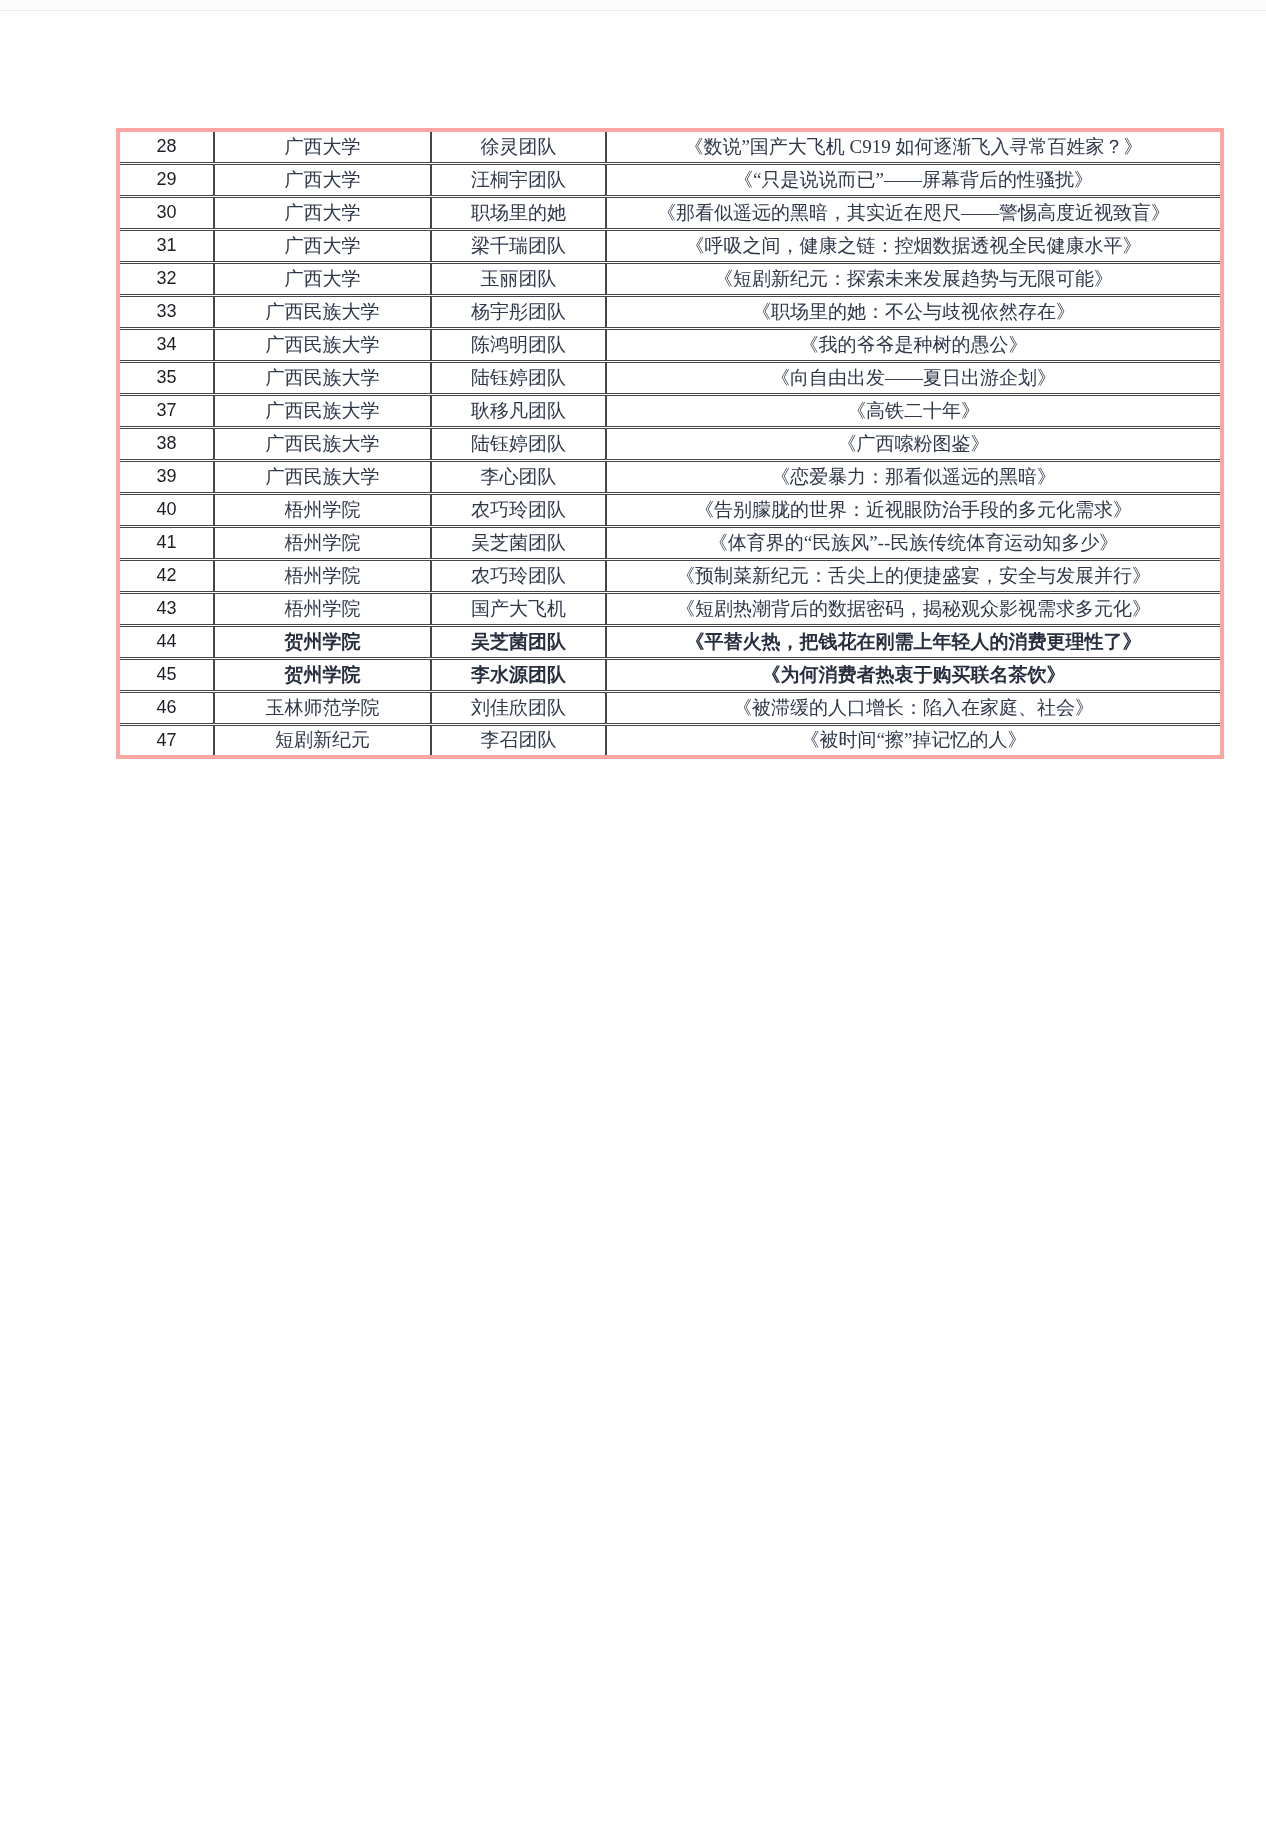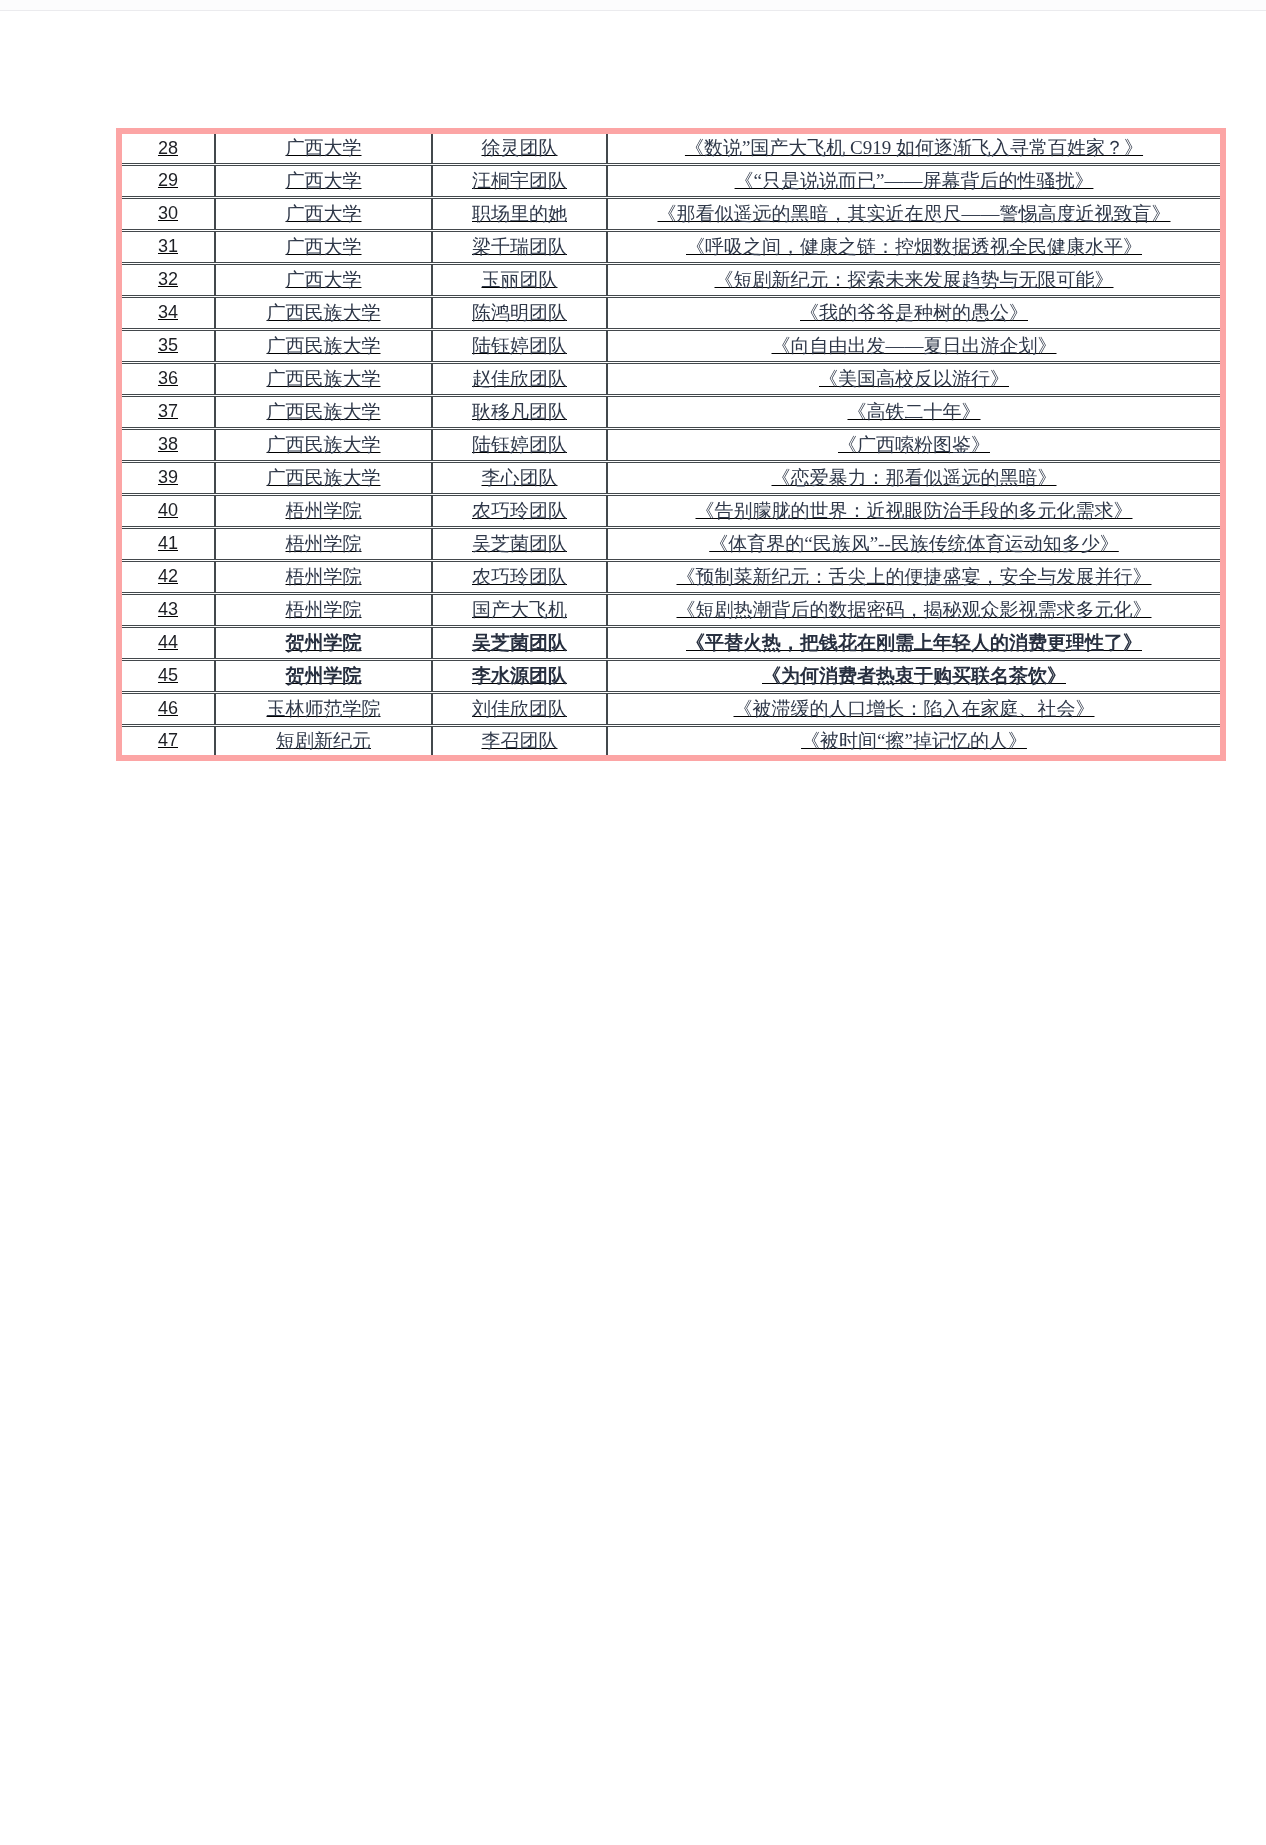--- a/index.html
+++ b/index.html
@@ -22,22 +22,21 @@
     background: #fcfcfd;
     border-bottom: 1px solid #ebebee;
   }
   table.entries {
     position: absolute;
     left: 116px;
     top: 128px;
     width: 1104px;
     border-collapse: collapse;
     table-layout: fixed;
-    border: 6px solid #fca5a5;
-    text-decoration: underline;
+    border: 4px solid #fca5a5;
   }
   table.entries td {
     height: 33px;
     vertical-align: middle;
     text-align: center;
     box-sizing: border-box;
     padding: 0 4px;
     overflow: hidden;
     white-space: nowrap;
     border-bottom: 3px double #43484c;
@@ -102,36 +101,36 @@
         <td class="c2">梁千瑞团队</td>
         <td class="c3">《呼吸之间，健康之链：控烟数据透视全民健康水平》</td>
       </tr>
       <tr>
         <td class="c0">32</td>
         <td class="c1">广西大学</td>
         <td class="c2">玉丽团队</td>
         <td class="c3">《短剧新纪元：探索未来发展趋势与无限可能》</td>
       </tr>
       <tr>
+        <td class="c0">33</td>
+        <td class="c1">广西民族大学</td>
+        <td class="c2">杨宇彤团队</td>
+        <td class="c3">《职场里的她：不公与歧视依然存在》</td>
+      </tr>
+      <tr>
         <td class="c0">34</td>
         <td class="c1">广西民族大学</td>
         <td class="c2">陈鸿明团队</td>
         <td class="c3">《我的爷爷是种树的愚公》</td>
       </tr>
       <tr>
         <td class="c0">35</td>
         <td class="c1">广西民族大学</td>
         <td class="c2">陆钰婷团队</td>
         <td class="c3">《向自由出发——夏日出游企划》</td>
-      </tr>
-      <tr>
-        <td class="c0">36</td>
-        <td class="c1">广西民族大学</td>
-        <td class="c2">赵佳欣团队</td>
-        <td class="c3">《美国高校反以游行》</td>
       </tr>
       <tr>
         <td class="c0">37</td>
         <td class="c1">广西民族大学</td>
         <td class="c2">耿移凡团队</td>
         <td class="c3">《高铁二十年》</td>
       </tr>
       <tr>
         <td class="c0">38</td>
         <td class="c1">广西民族大学</td>

